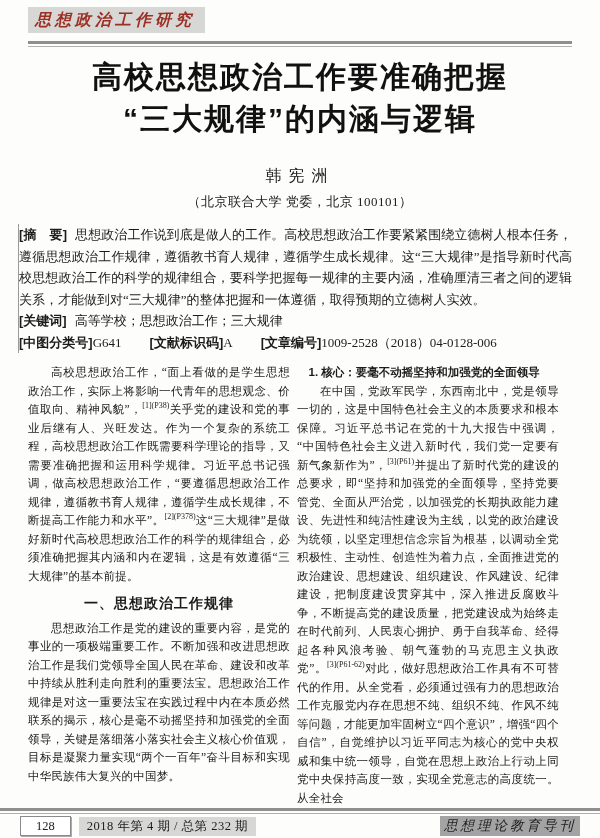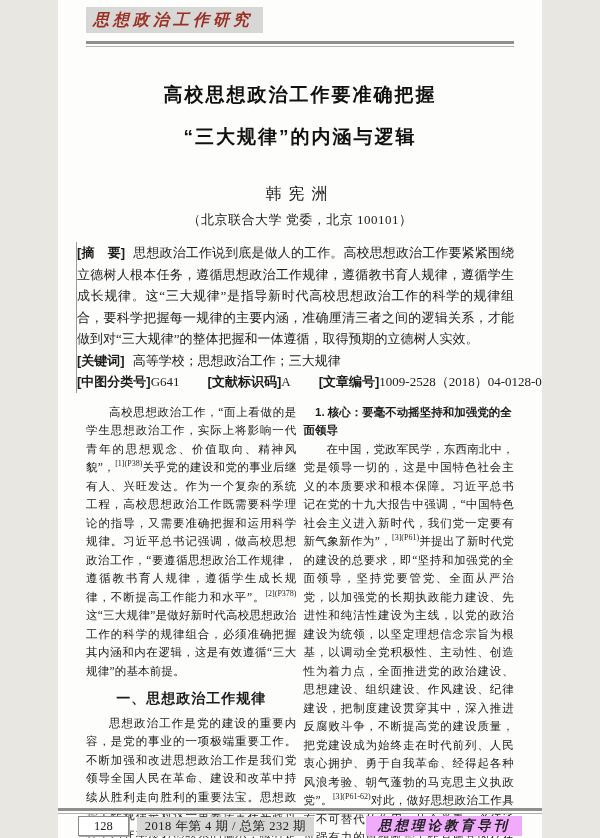--- a/index.html
+++ b/index.html
@@ -1,34 +1,34 @@
 <!DOCTYPE html>
 <html lang="zh"><head>
 <meta charset="utf-8">
 <style>
   html,body{margin:0;padding:0;background:#e9e7e2;}
   .page{
-    position:relative;width:484px;height:838px;box-sizing:border-box;
+    position:relative;width:600px;height:838px;box-sizing:border-box;
     margin:0 auto;padding:0 28px;overflow:hidden;background:#fdfdfb;
     font-family:"Liberation Serif","DejaVu Serif",serif;color:#1c1c1c;
   }
   
   .badge{
     position:absolute;top:7px;left:28px;background:#d7d7d5;color:#9c2f23;
     font-family:"DejaVu Serif",serif;font-weight:bold;font-style:italic;
     font-size:16px;line-height:20px;padding:3px 10px 3px 7px;letter-spacing:4px;
   }
   .header-rule{
     position:absolute;top:41px;left:28px;right:28px;height:2px;
     border-top:3px solid #8f8f8f;border-bottom:1px solid #b0b0b0;background:#fdfdfb;
   }
   
   .title{
-    margin:74px 0 0;text-align:center;font-family:"Liberation Sans",sans-serif;
-    font-weight:bold;font-size:19px;line-height:42px;letter-spacing:2px;color:#111;
+    margin:56px 0 0;text-align:center;font-family:"Liberation Sans",sans-serif;
+    font-weight:bold;font-size:30px;line-height:42px;letter-spacing:2px;color:#111;
   }
   .author{margin-top:26px;text-align:center;font-size:16px;letter-spacing:7px;}
   .affil{margin-top:6px;text-align:center;font-size:13px;letter-spacing:0.5px;}
   
   .meta{
     margin:13px 0 0 -10px;border-left:1px solid #9a9a9a;
     font-size:13px;line-height:21.5px;
   }
   .meta p{margin:0;text-align:justify;}
   .meta-label{font-family:"Liberation Sans",sans-serif;font-weight:bold;margin-right:8px;}
@@ -55,22 +55,22 @@
   .footer{
     position:absolute;left:20px;right:20px;bottom:2px;height:20px;
     display:flex;align-items:center;gap:8px;font-size:12.5px;
   }
   .pageno{
     background:#fff;border:1px solid #8a8a8a;box-shadow:1px 1px 0 #aaa;
     padding:0 15px;line-height:18px;
   }
   .issue{background:#d7d7d5;padding:1px 8px;letter-spacing:0.5px;}
   .journal{
-    margin-left:auto;background:#f0abfc;padding:1px 12px;
-    font-family:"DejaVu Serif",serif;font-weight:bold;font-style:italic;
+    margin-left:auto;background:#a3a3a3;padding:1px 4px;
+    font-family:"DejaVu Serif",serif;font-weight:normal;font-style:italic;
     font-size:13.5px;letter-spacing:3px;color:#222;
   }
 </style>
 </head>
 <body>
 
 <div class="page">
 
   <div class="badge">思想政治工作研究</div>
   <div class="header-rule"></div>

